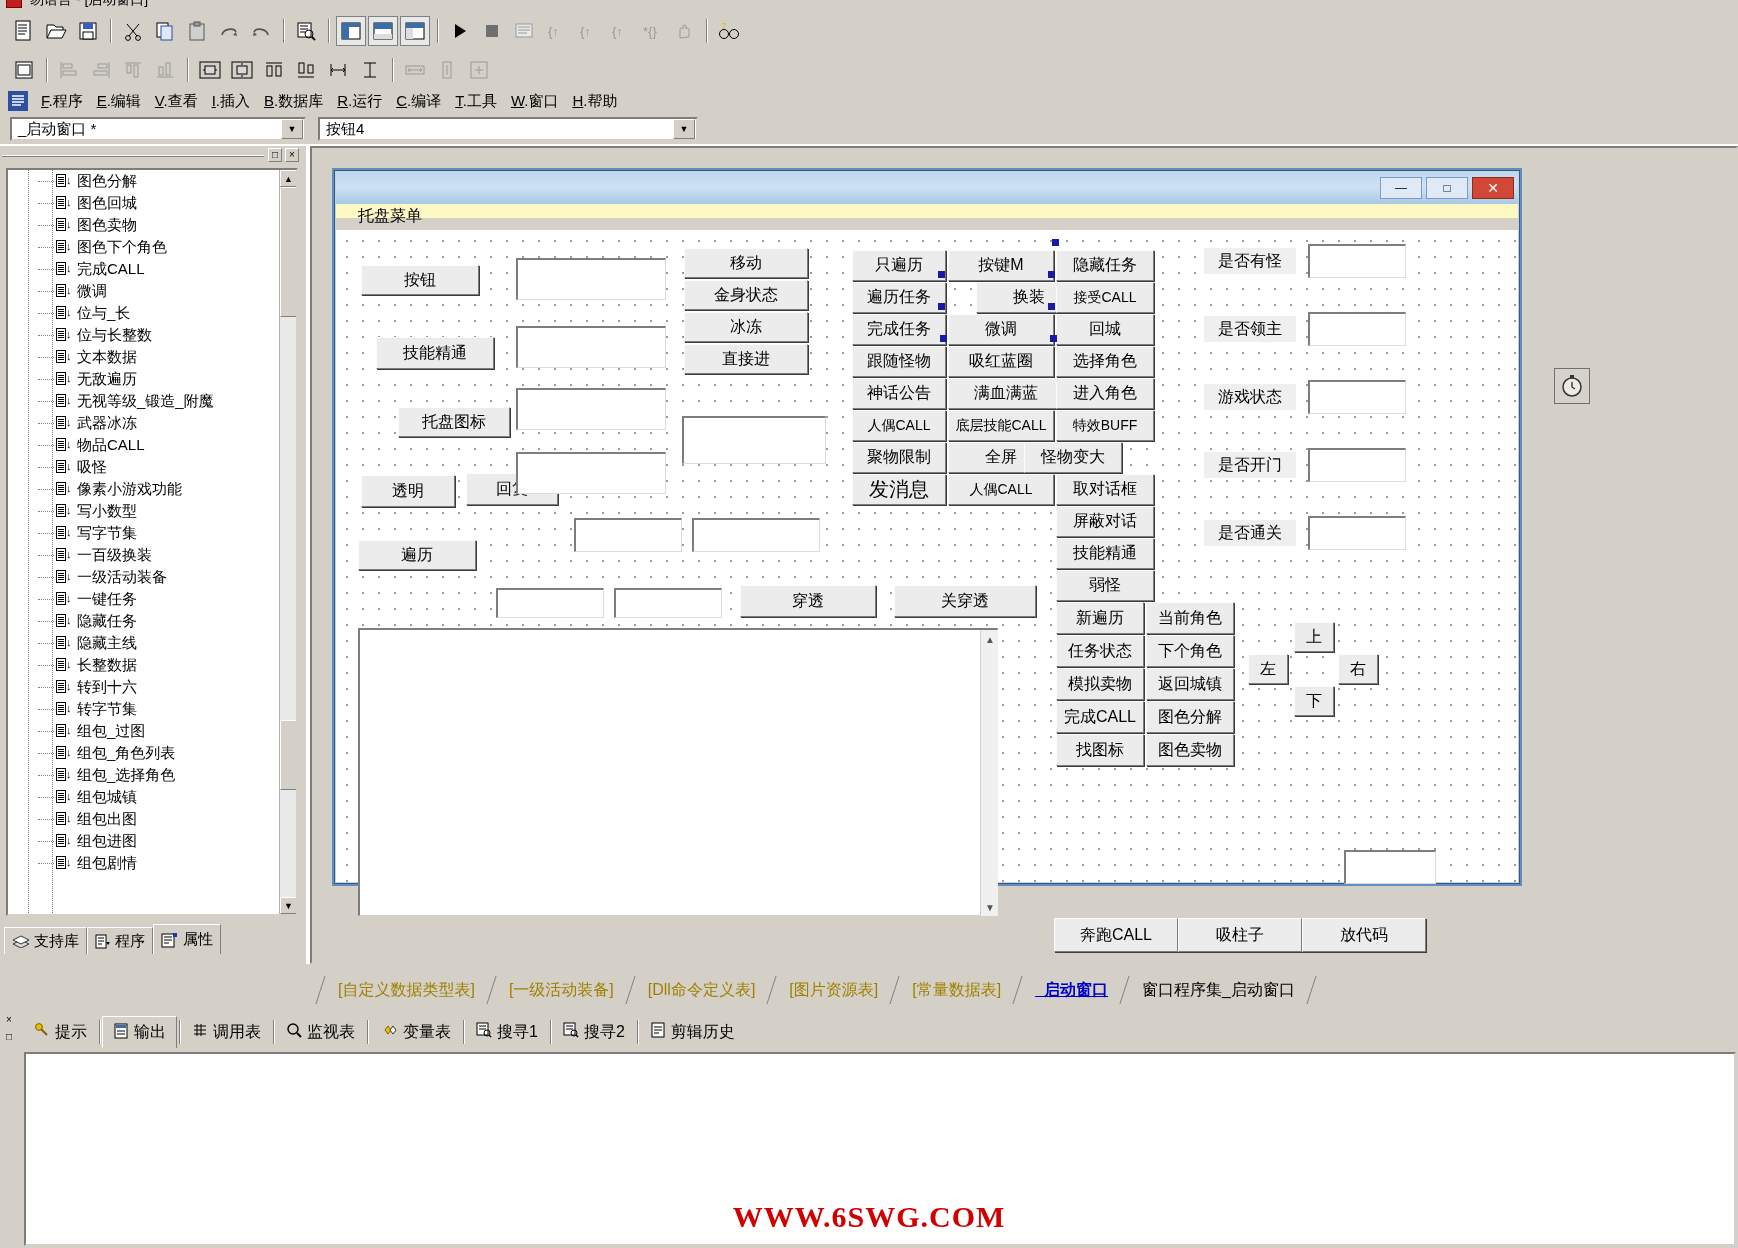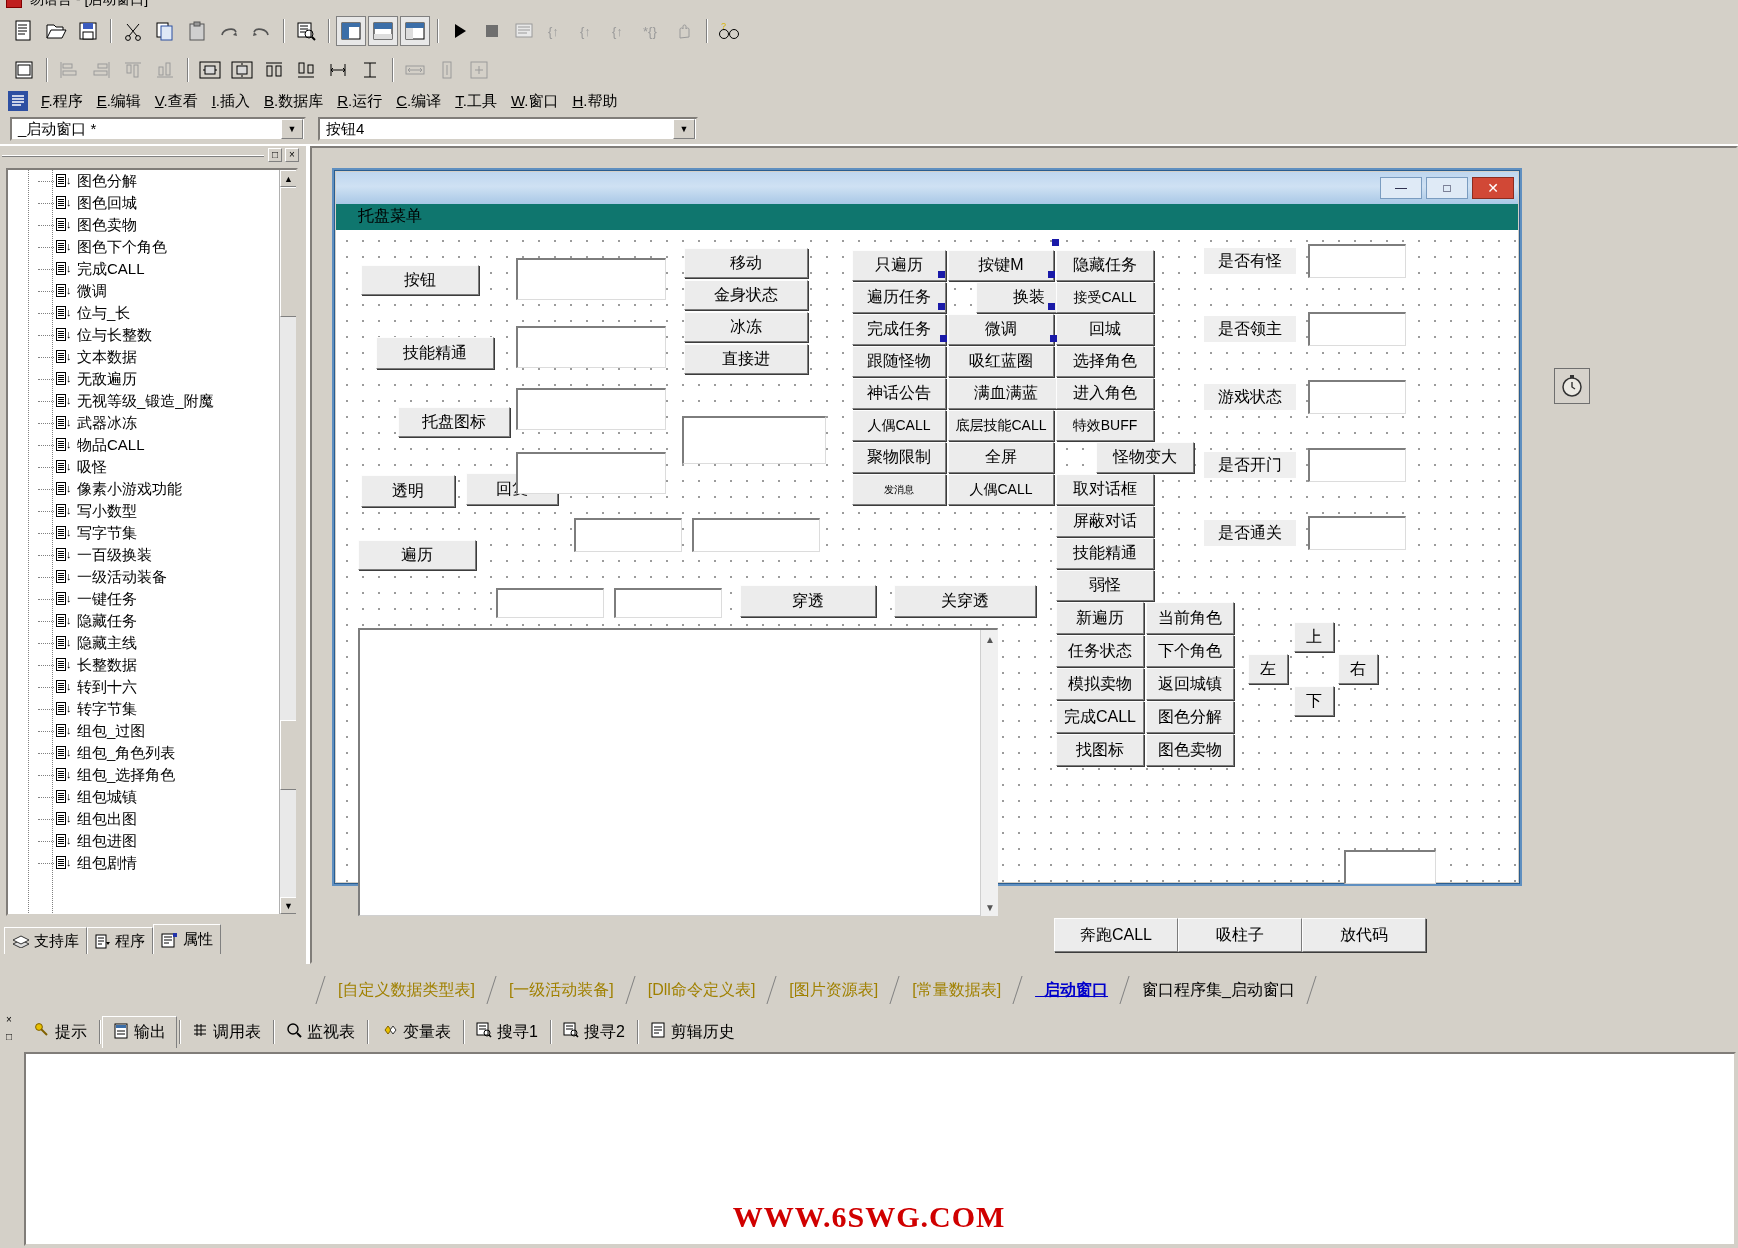--- a/index.html
+++ b/index.html
@@ -89,21 +89,21 @@
   
   #designer { position:absolute; left:310px; top:146px; width:1428px; height:818px; background:#d4d0c8;
      border:2px inset #d4d0c8; overflow:hidden; }
   #formwin { position:absolute; left:20px; top:20px; width:1190px; height:718px;
      background:#d4d0c8; border:2px solid #5f8fc0; box-shadow:0 0 0 1px #2a5d8f inset; }
   #formtitle { position:absolute; left:2px; top:2px; right:2px; height:32px;
      background:linear-gradient(to bottom,#bed6ef 0%,#cfe1f3 45%,#a9c8e6 100%); }
   .wbtn { position:absolute; top:5px; width:42px; height:22px; border:1px solid #7a9cc0; background:#dfeaf6;
      display:flex; align-items:center; justify-content:center; font-size:12px; color:#113; }
   .wbtn.close { background:#d14836; border-color:#8c2c20; color:#fff; font-size:14px; }
-  #formcaption { position:absolute; left:2px; top:34px; right:2px; height:26px; background:#0f766e; }
+  #formcaption { position:absolute; left:2px; top:34px; right:2px; height:14px; background:#fef9c3; }
   #formcaption .cap { position:absolute; left:22px; top:2px; font-size:16px; color:#000; }
   #canvas { position:absolute; left:2px; top:60px; right:2px; bottom:2px;
      background-color:#fff;
      background-image:radial-gradient(#9b9b9b 0.9px, transparent 1px);
      background-size:16px 16px; background-position:3px 3px; }
 
   
   .btn { position:absolute; background:#ececec; color:#000; font-size:16px;
      display:flex; align-items:center; justify-content:center; white-space:nowrap;
      border-top:1px solid #fdfdfd; border-left:1px solid #fdfdfd;
@@ -770,36 +770,36 @@
       </div>
 
       <div id="gridcols">
           <div class="btn" style="left: 516px; top: 20px; width: 94px; height: 31px; font-size: 16px;">只遍历</div>
           <div class="btn" style="left: 516px; top: 52px; width: 94px; height: 31px; font-size: 16px;">遍历任务</div>
           <div class="btn" style="left: 516px; top: 84px; width: 94px; height: 31px; font-size: 16px;">完成任务</div>
           <div class="btn" style="left: 516px; top: 116px; width: 94px; height: 31px; font-size: 16px;">跟随怪物</div>
           <div class="btn" style="left: 516px; top: 148px; width: 94px; height: 31px; font-size: 16px;">神话公告</div>
           <div class="btn" style="left: 516px; top: 180px; width: 94px; height: 31px; font-size: 14px;">人偶CALL</div>
           <div class="btn" style="left: 516px; top: 212px; width: 94px; height: 31px; font-size: 16px;">聚物限制</div>
-          <div class="btn" style="left: 516px; top: 244px; width: 94px; height: 31px; font-size: 10px;">发消息</div>
+          <div class="btn" style="left: 516px; top: 244px; width: 94px; height: 31px; font-size: 20px;">发消息</div>
           <div class="btn" style="left: 612px; top: 20px; width: 106px; height: 31px; font-size: 16px;">按键M</div>
           <div class="btn" style="left: 612px; top: 52px; width: 106px; height: 31px; font-size: 16px; margin-left: 28px;">换装</div>
           <div class="btn" style="left: 612px; top: 84px; width: 106px; height: 31px; font-size: 16px;">微调</div>
           <div class="btn" style="left: 612px; top: 116px; width: 106px; height: 31px; font-size: 16px;">吸红蓝圈</div>
           <div class="btn" style="left: 612px; top: 148px; width: 116px; height: 31px; font-size: 16px;">满血满蓝</div>
           <div class="btn" style="left: 612px; top: 180px; width: 106px; height: 31px; font-size: 14px;">底层技能CALL</div>
           <div class="btn" style="left: 612px; top: 212px; width: 106px; height: 31px; font-size: 16px;">全屏</div>
           <div class="btn" style="left: 612px; top: 244px; width: 106px; height: 31px; font-size: 14px;">人偶CALL</div>
           <div class="btn" style="left: 720px; top: 20px; width: 98px; height: 31px; font-size: 16px;">隐藏任务</div>
           <div class="btn" style="left: 720px; top: 52px; width: 98px; height: 31px; font-size: 14px;">接受CALL</div>
           <div class="btn" style="left: 720px; top: 84px; width: 98px; height: 31px; font-size: 16px;">回城</div>
           <div class="btn" style="left: 720px; top: 116px; width: 98px; height: 31px; font-size: 16px;">选择角色</div>
           <div class="btn" style="left: 720px; top: 148px; width: 98px; height: 31px; font-size: 16px;">进入角色</div>
           <div class="btn" style="left: 720px; top: 180px; width: 98px; height: 31px; font-size: 14px;">特效BUFF</div>
-          <div class="btn" style="left: 760px; top: 212px; width: 98px; height: 31px; font-size: 16px;">怪物变大</div>
+          <div class="btn" style="left: 688px; top: 212px; width: 98px; height: 31px; font-size: 16px;">怪物变大</div>
           <div class="btn" style="left: 720px; top: 244px; width: 98px; height: 31px; font-size: 16px;">取对话框</div>
           <div class="handle" style="left: 602px; top: 41px;"></div>
           <div class="handle" style="left: 712px; top: 41px;"></div>
           <div class="handle" style="left: 602px; top: 73px;"></div>
           <div class="handle" style="left: 712px; top: 73px;"></div>
           <div class="handle" style="left: 604px; top: 105px;"></div>
           <div class="handle" style="left: 714px; top: 105px;"></div>
           <div class="handle" style="left: 716px; top: 9px;"></div>
         </div>
 

